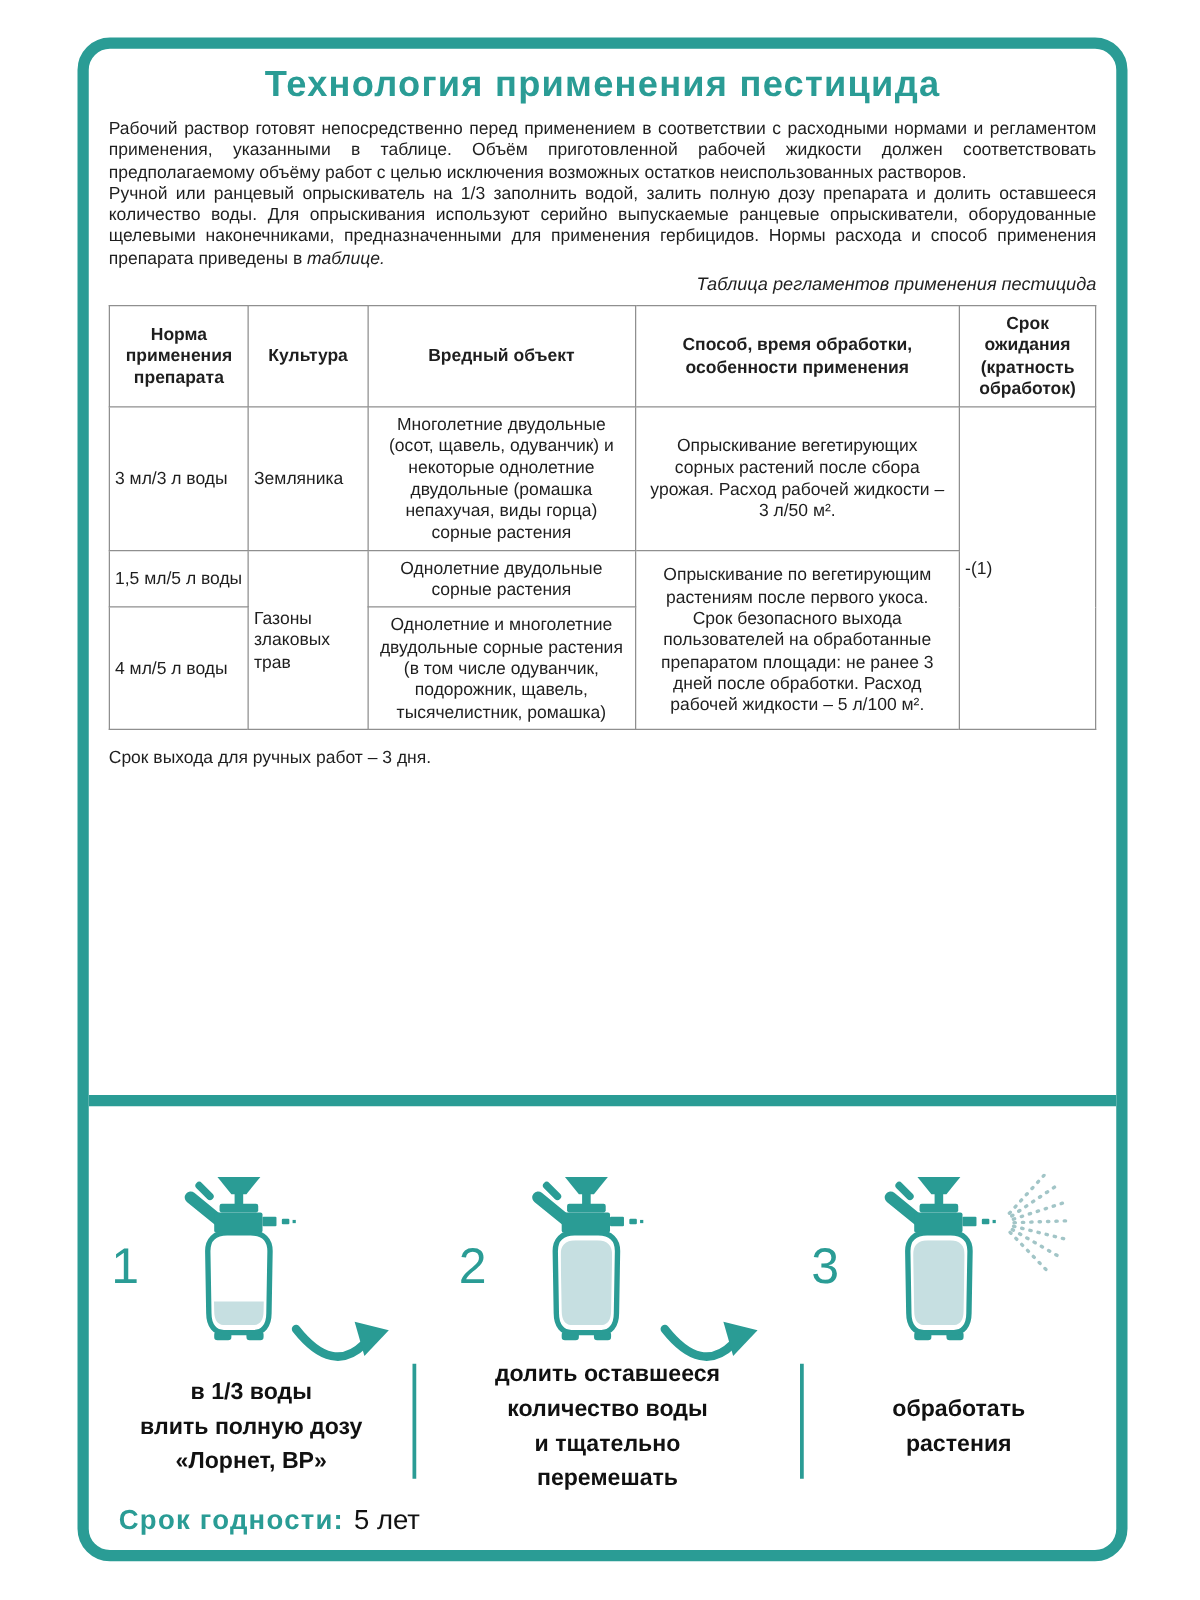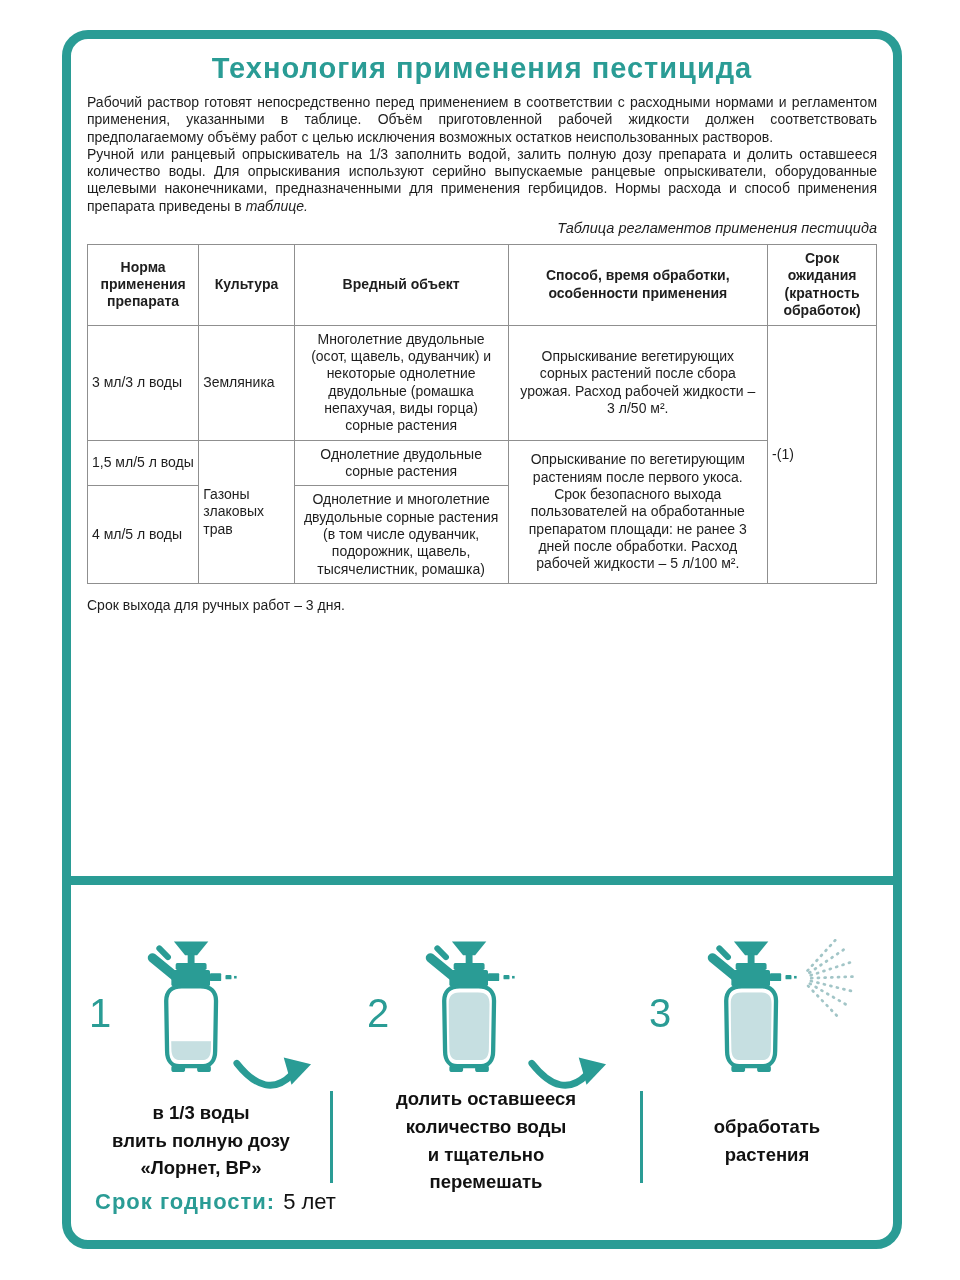--- a/index.html
+++ b/index.html
@@ -74,21 +74,21 @@
   .caption{
     min-height:104px;display:flex;align-items:center;justify-content:center;
     text-align:center;font-size:18.5px;font-weight:bold;line-height:1.5;
     white-space:pre-line;color:#111;
   }
   .caption-1{width:260px;} .caption-2{width:310px;} .caption-3{width:252px;}
   .vline{
     position:absolute;width:3px;height:92px;top:206px;background:var(--accent);
   }
   .vline-1{left:259px;} .vline-2{left:569px;}
-  .shelf-life{position:absolute;left:24px;top:304px;font-size:22px;}
+  .shelf-life{position:absolute;left:24px;top:318px;font-size:22px;}
   .shelf-label{font-weight:bold;color:var(--accent);letter-spacing:1px;}
   .shelf-value{color:#111;margin-left:8px;}
   
   .acc{fill:var(--accent);}
   .bottle-bg{fill:#fff;}
   .outline{fill:none;stroke:var(--accent);stroke-width:5;}
   .liquid-fill{fill:var(--liquid);}
   .lever{stroke:var(--accent);stroke-width:11;stroke-linecap:round;fill:none;}
   .lever-nub{stroke:var(--accent);stroke-width:7;stroke-linecap:round;fill:none;}
   .mist line{stroke:var(--mist);stroke-width:3.2;stroke-linecap:round;stroke-dasharray:1.2 6.6;}

